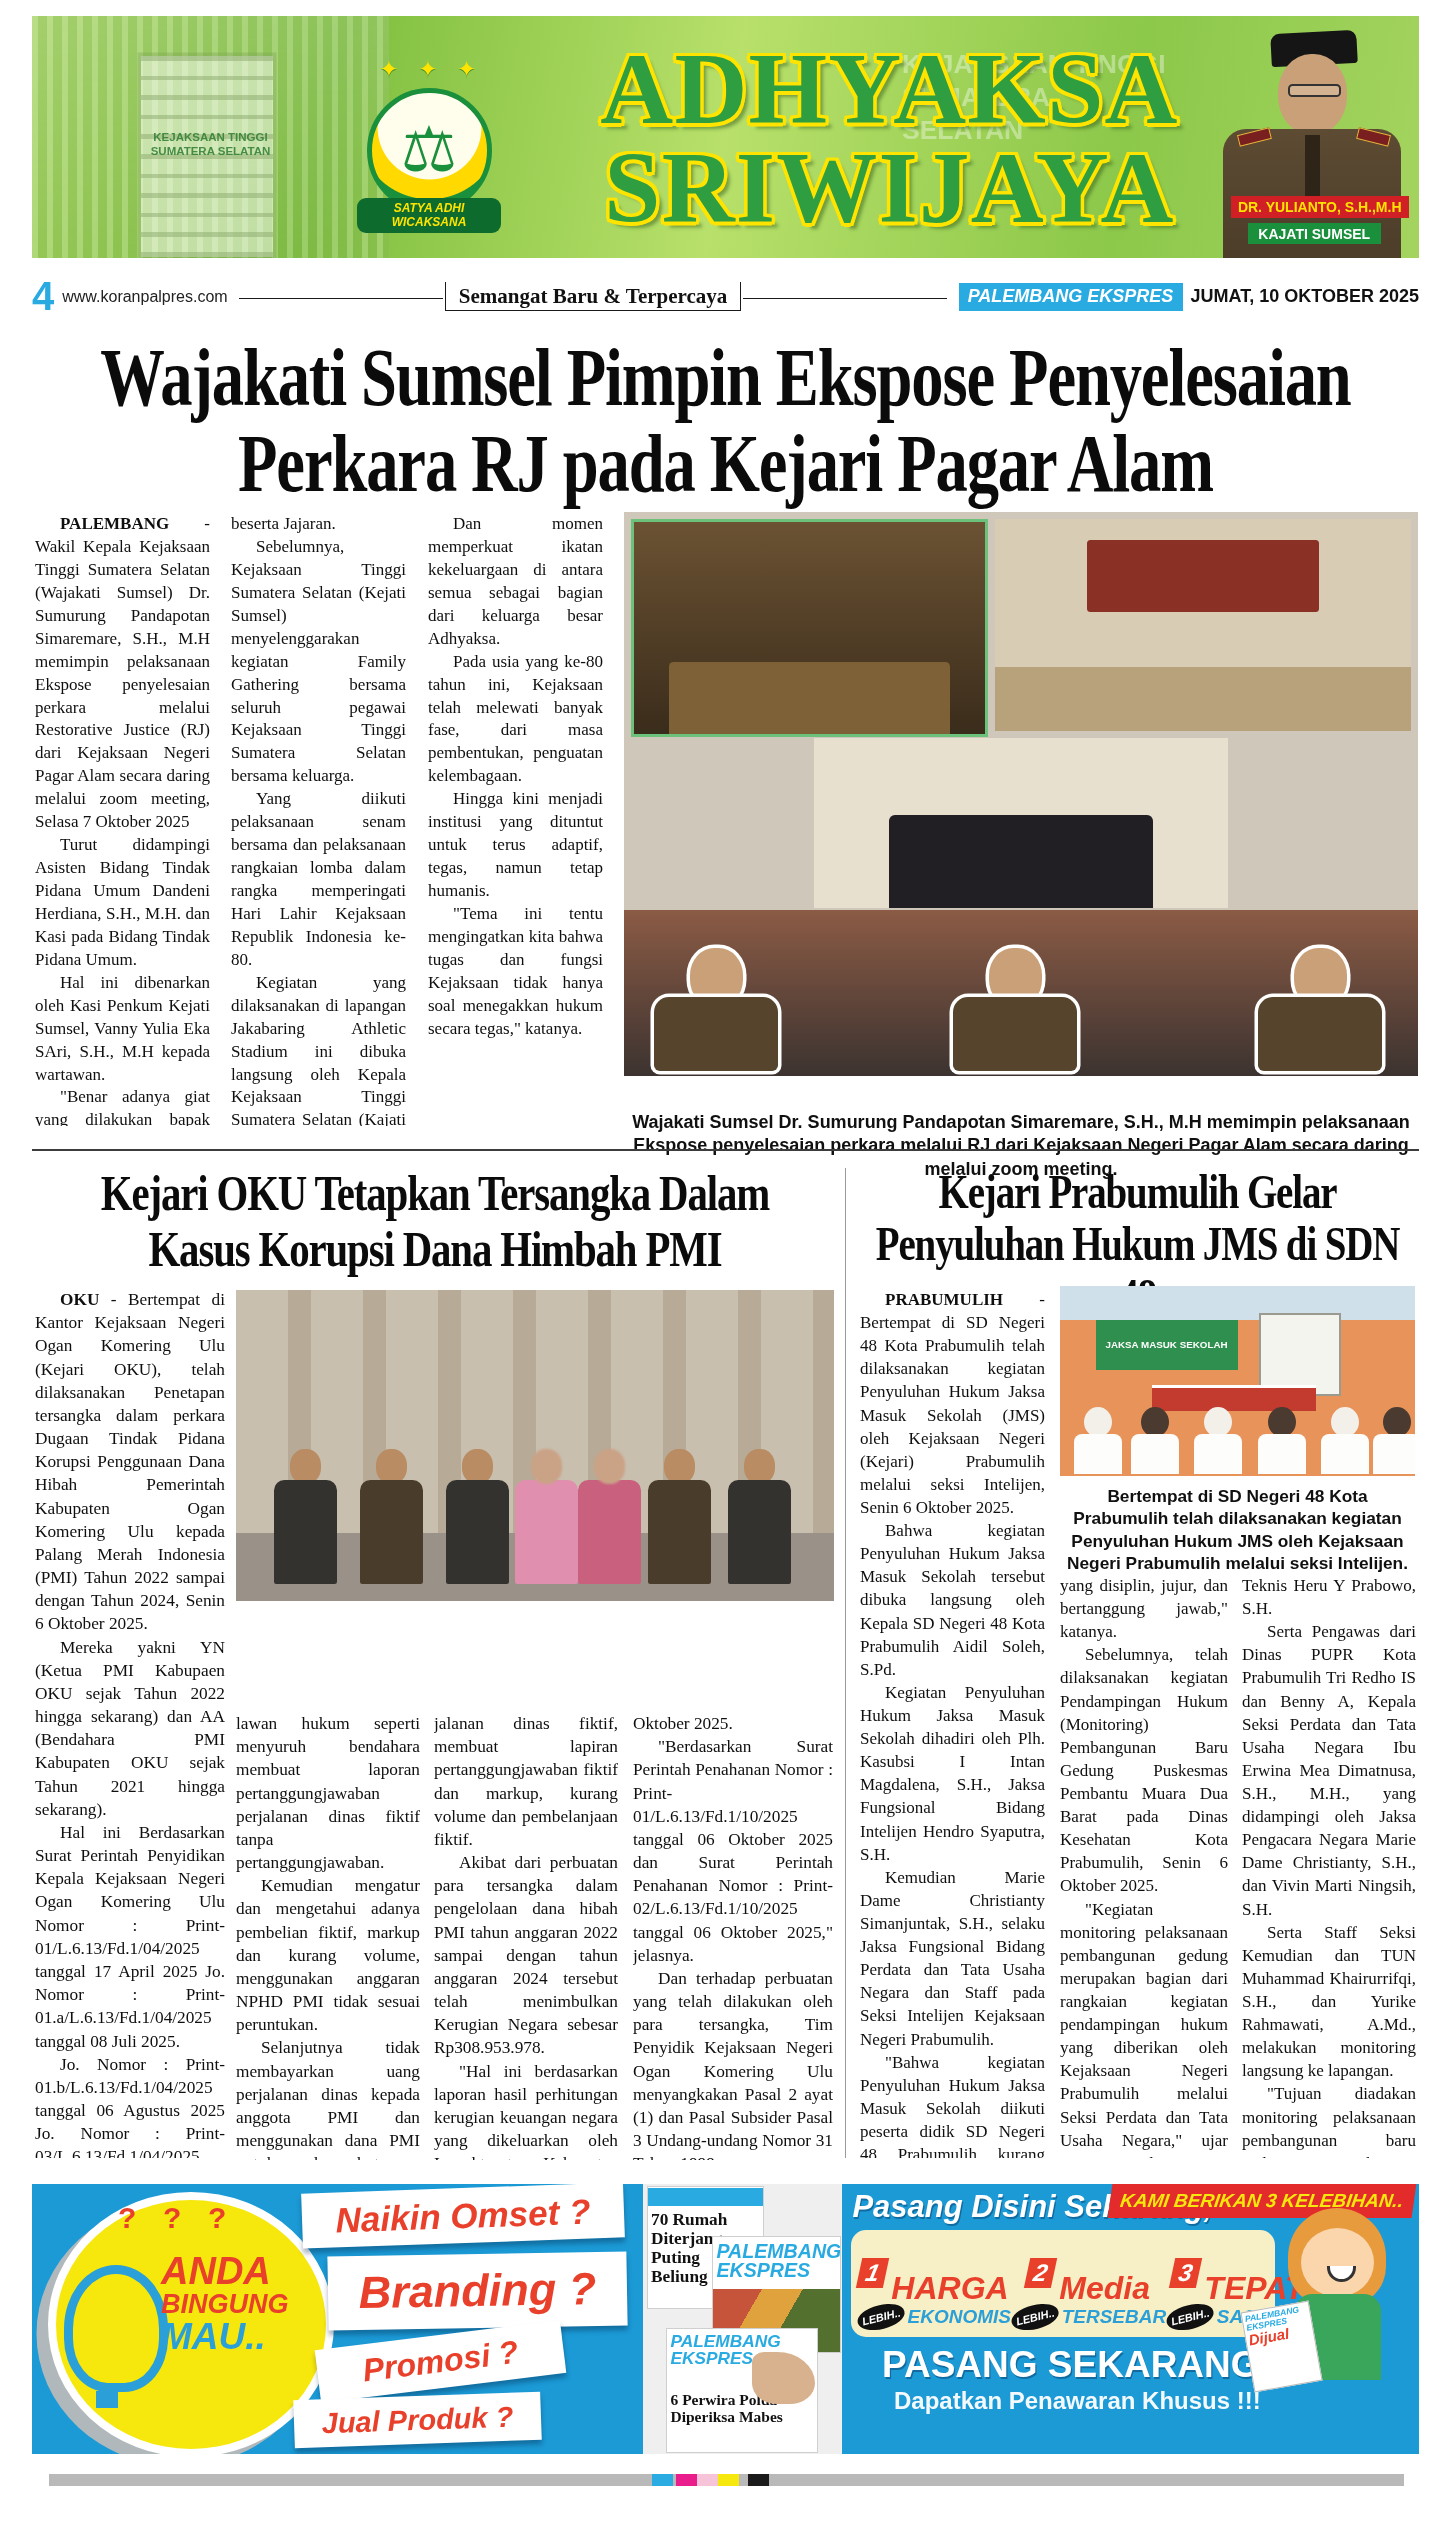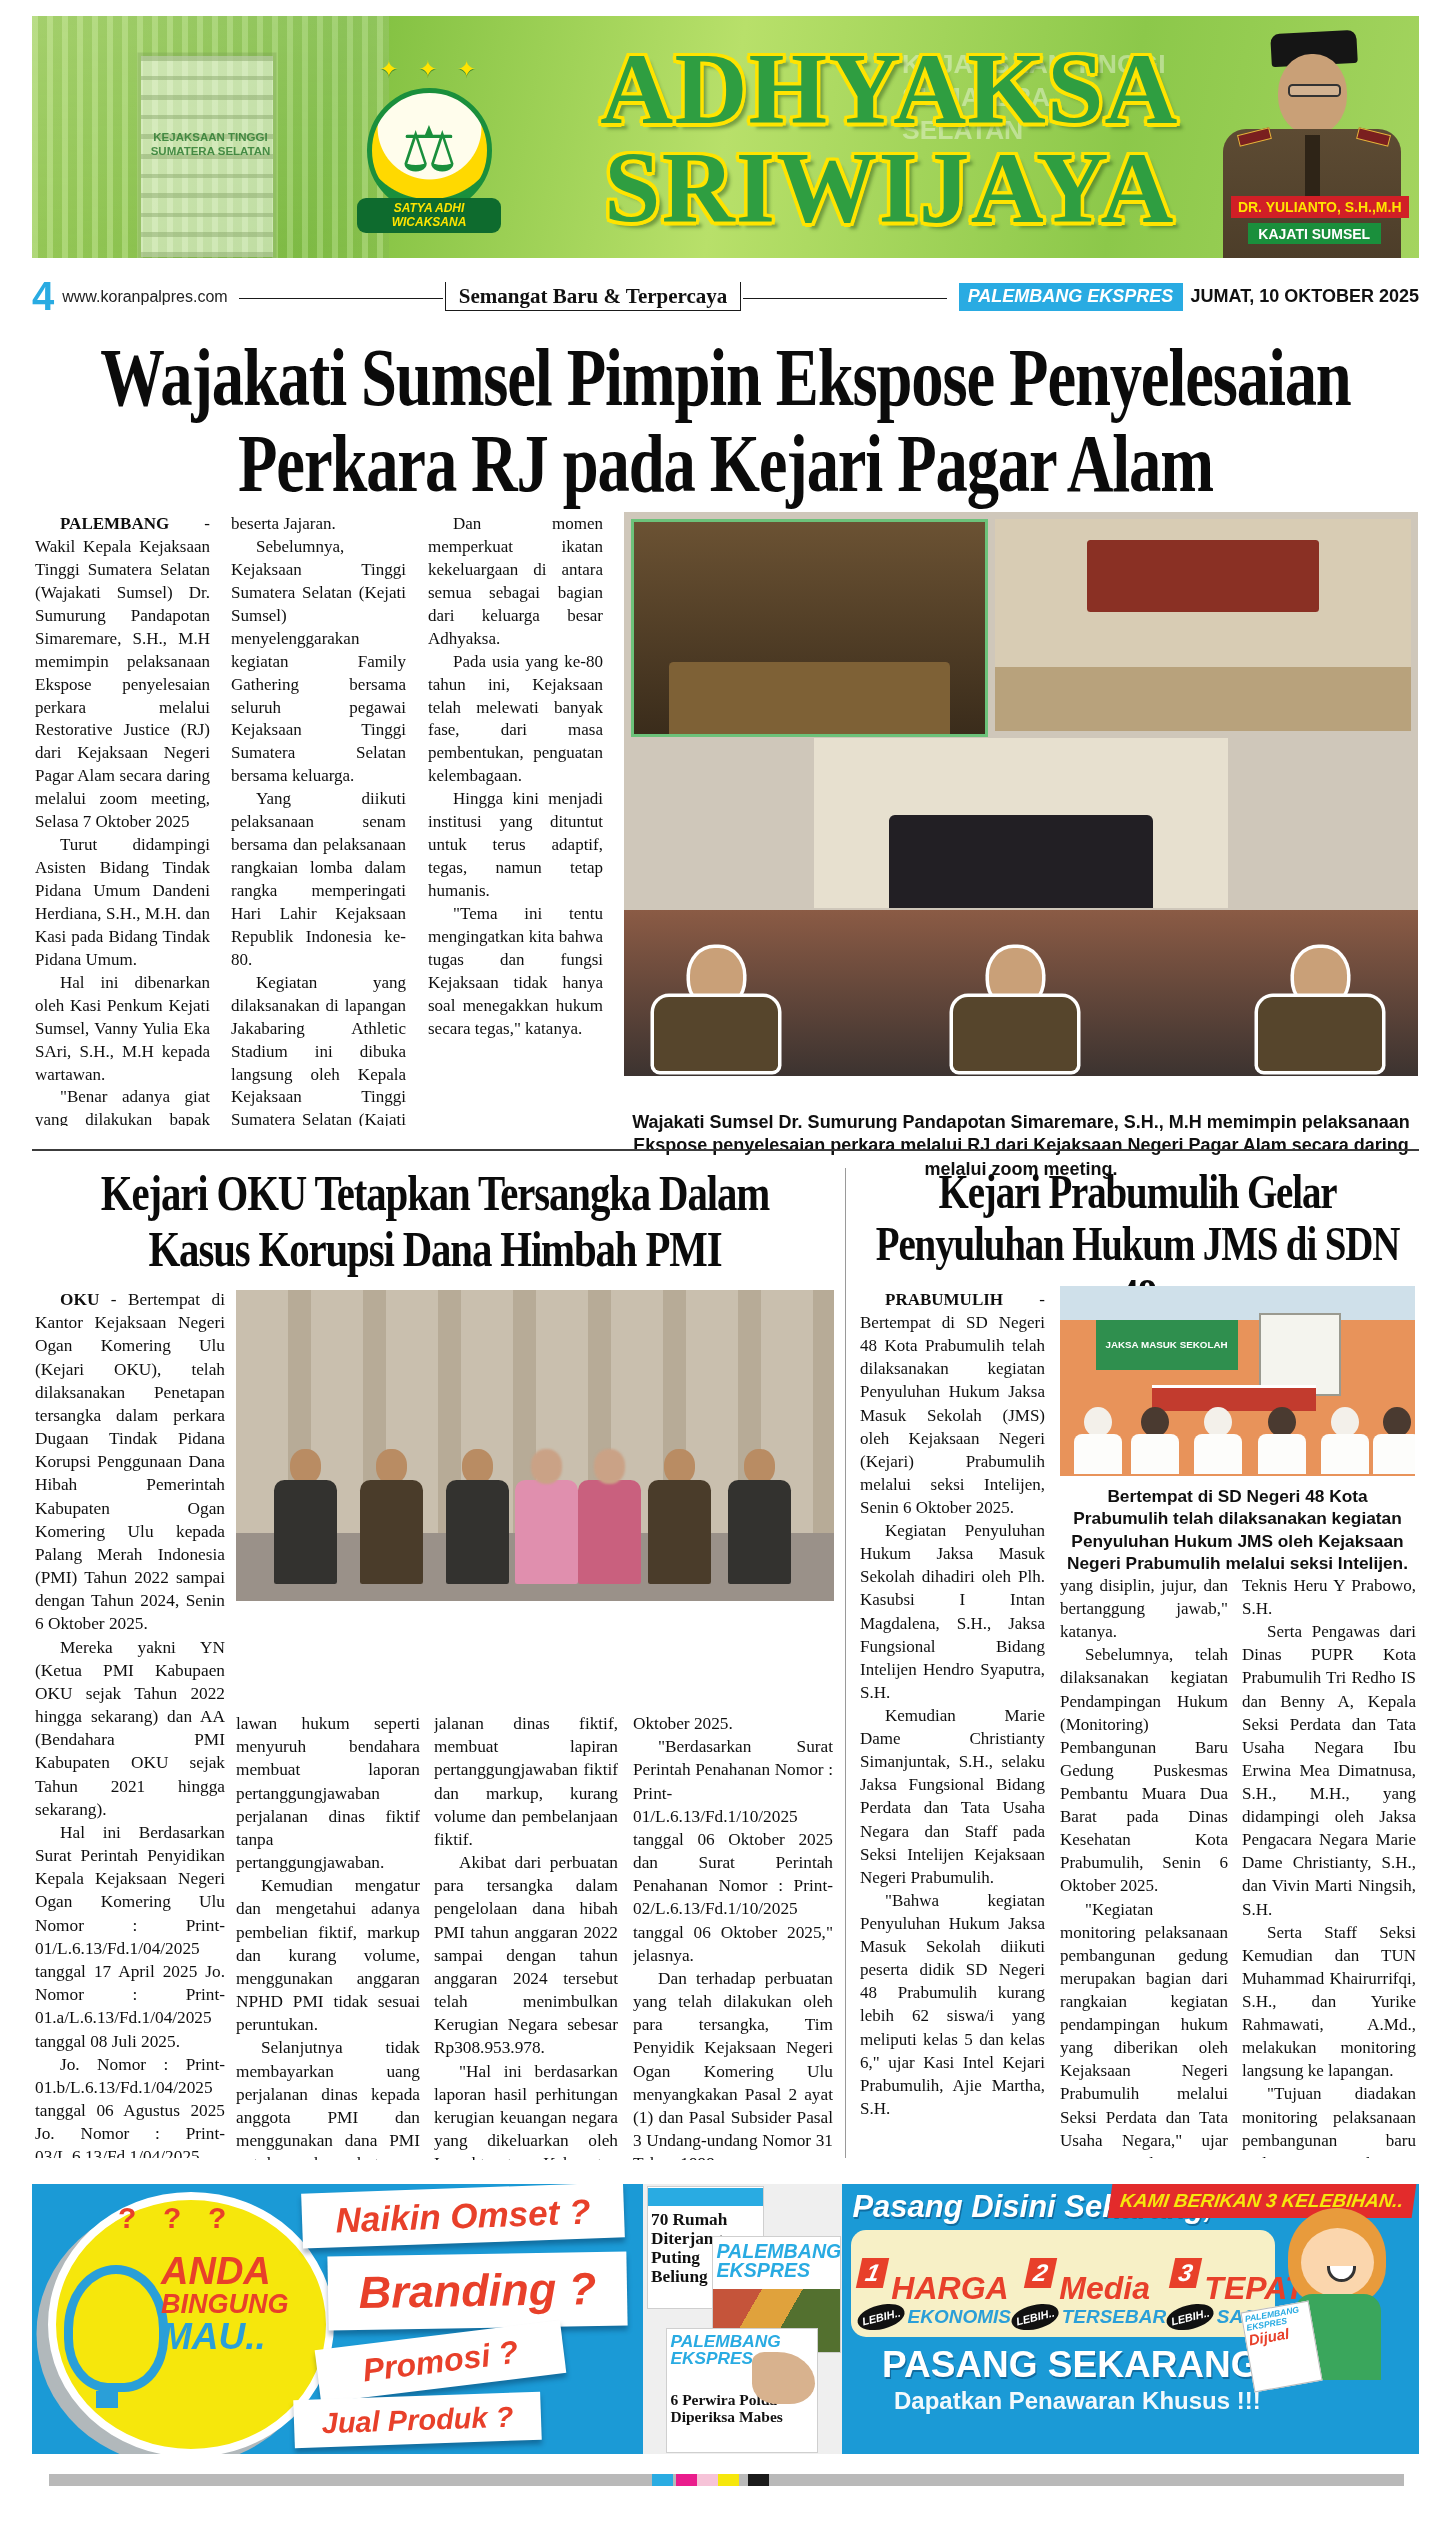--- a/index.html
+++ b/index.html
@@ -334,20 +334,21 @@
       <p>"Berdasarkan Surat Perintah Penahanan Nomor : Print-01/L.6.13/Fd.1/10/2025 tanggal 06 Oktober 2025 dan Surat Perintah Penahanan Nomor : Print-02/L.6.13/Fd.1/10/2025 tanggal 06 Oktober 2025," jelasnya.</p>
       <p>Dan terhadap perbuatan yang telah dilakukan oleh para tersangka, Tim Penyidik Kejaksaan Negeri Ogan Komering Ulu menyangkakan Pasal 2 ayat (1) dan Pasal Subsider Pasal 3 Undang-undang Nomor 31 Tahun 1999.</p>
     </div>
 
   <div id="h3" class="bigheadline">
     <div>Kejari Prabumulih Gelar</div>
     <div>Penyuluhan Hukum JMS di SDN 48</div>
   </div>
   <div id="a3c1" class="ncol">
       <p><b>PRABUMULIH</b> - Bertempat di SD Negeri 48 Kota Prabumulih telah dilaksanakan kegiatan Penyuluhan Hukum Jaksa Masuk Sekolah (JMS) oleh Kejaksaan Negeri (Kejari) Prabumulih melalui seksi Intelijen, Senin 6 Oktober 2025.</p>
+      <p>Bahwa kegiatan Penyuluhan Hukum Jaksa Masuk Sekolah tersebut dibuka langsung oleh Kepala SD Negeri 48 Kota Prabumulih Aidil Soleh, S.Pd.</p>
       <p>Kegiatan Penyuluhan Hukum Jaksa Masuk Sekolah dihadiri oleh Plh. Kasubsi I Intan Magdalena, S.H., Jaksa Fungsional Bidang Intelijen Hendro Syaputra, S.H.</p>
       <p>Kemudian Marie Dame Christianty Simanjuntak, S.H., selaku Jaksa Fungsional Bidang Perdata dan Tata Usaha Negara dan Staff pada Seksi Intelijen Kejaksaan Negeri Prabumulih.</p>
       <p>"Bahwa kegiatan Penyuluhan Hukum Jaksa Masuk Sekolah diikuti peserta didik SD Negeri 48 Prabumulih kurang lebih 62 siswa/i yang meliputi kelas 5 dan kelas 6," ujar Kasi Intel Kejari Prabumulih, Ajie Martha, S.H.</p>
     </div>
   <div id="a3-photo">
     <div id="a3-banner">JAKSA MASUK SEKOLAH</div>
     <div id="a3-screen"></div>
     <div id="a3-table"></div>
     <div class="stu hij" style="left:11.5px">
         <div class="hd"></div>

